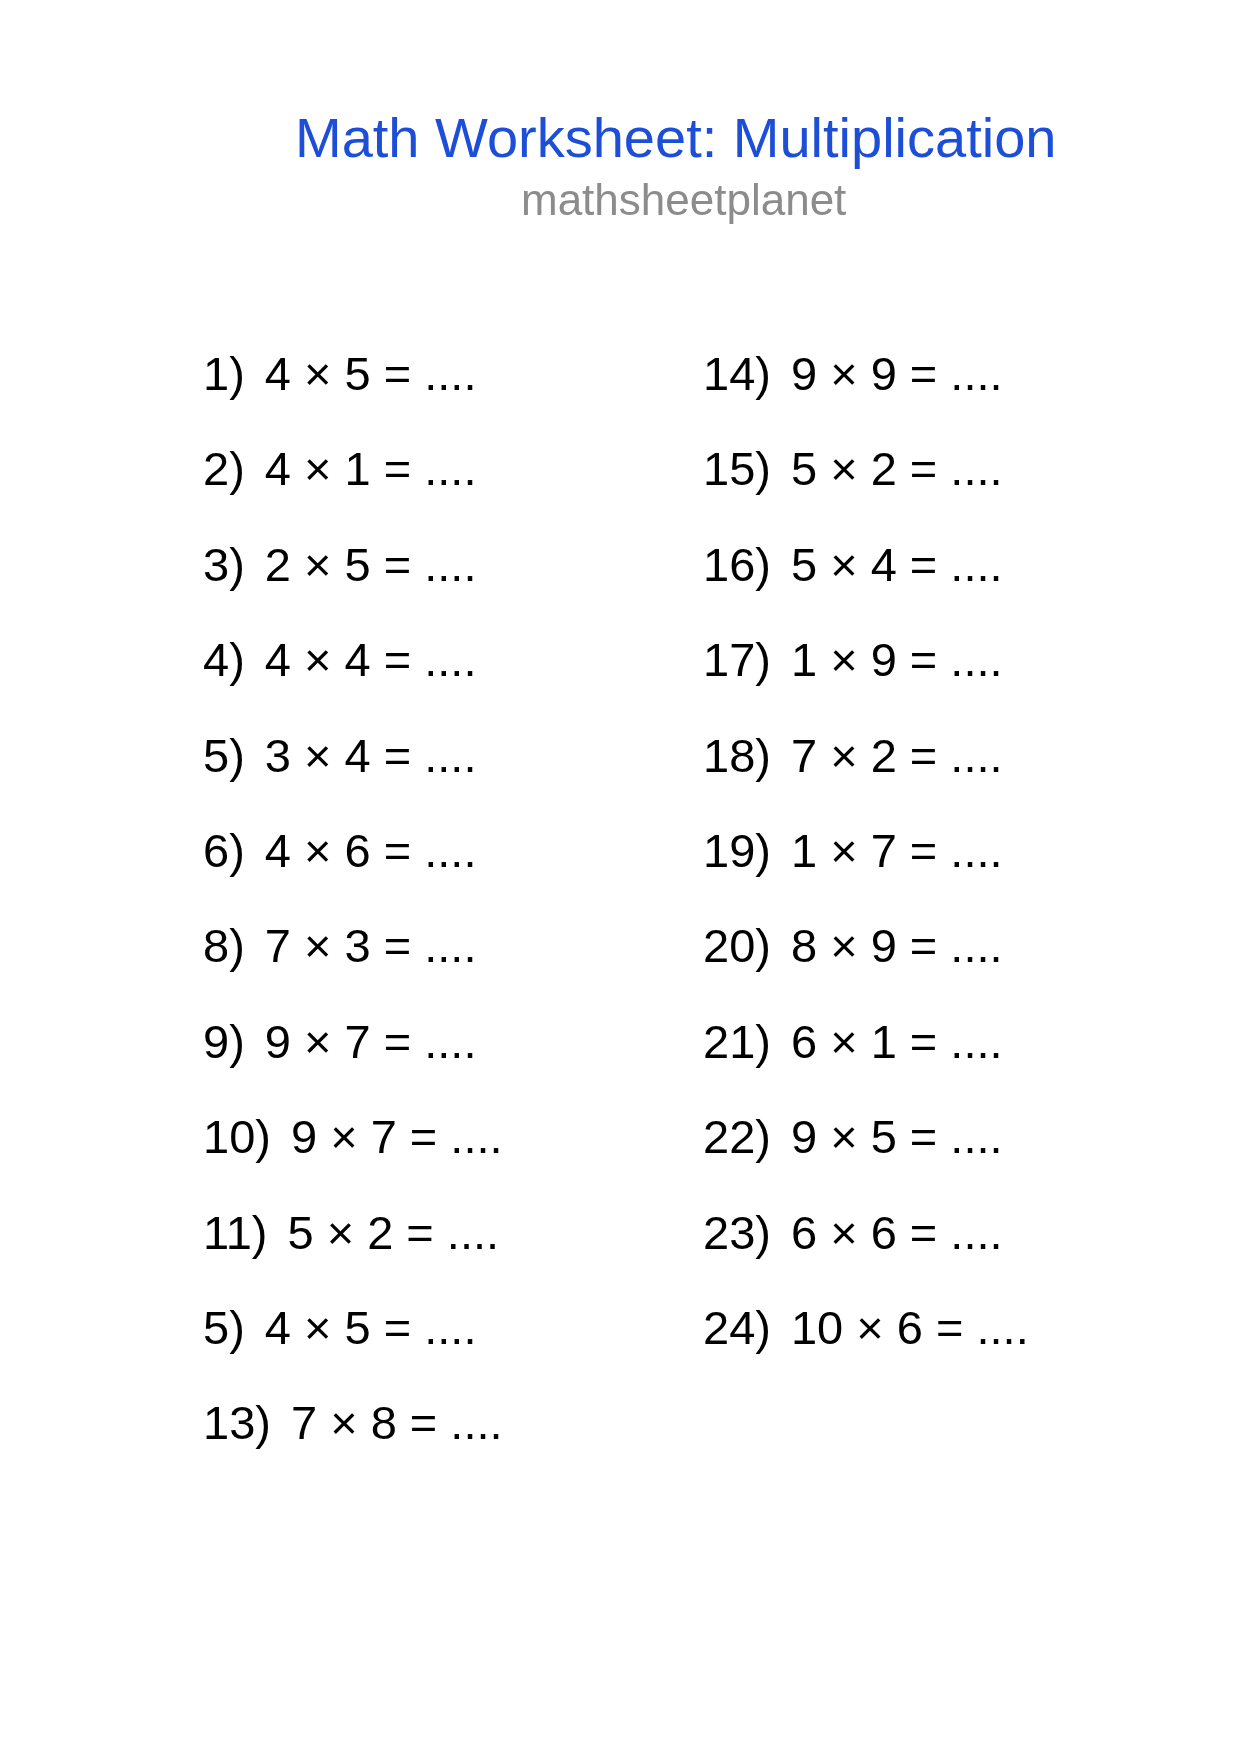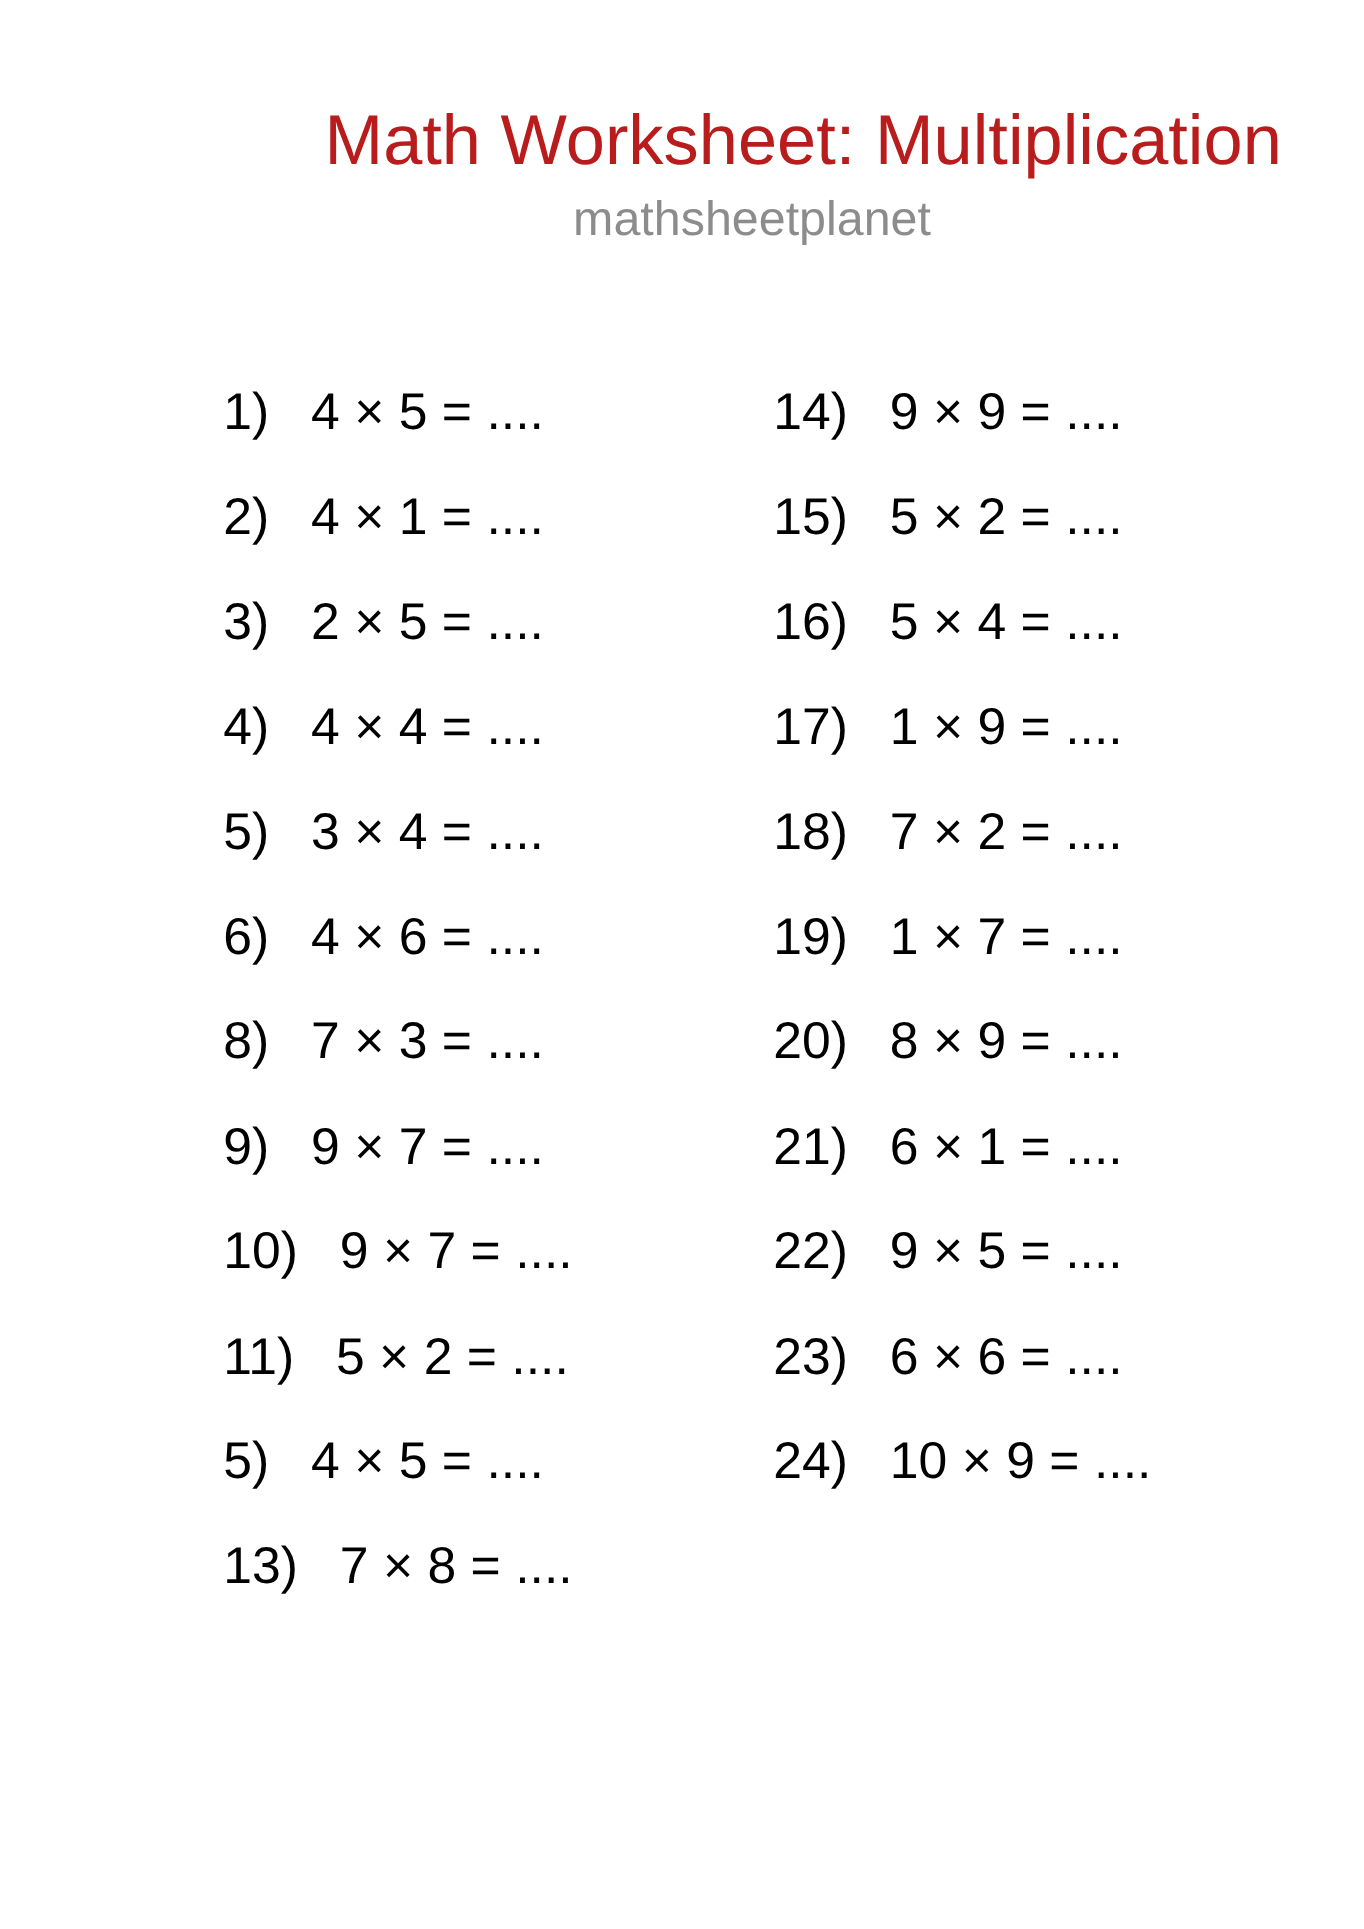--- a/index.html
+++ b/index.html
@@ -12,25 +12,25 @@
     width: 1240px;
     height: 1754px;
     background: #ffffff;
     overflow: hidden;
     font-family: "Liberation Sans", sans-serif;
     color: #000000;
   }
   .title {
     position: absolute;
     left: 295px;
-    top: 95px;
-    font-size: 64px;
+    top: 110px;
+    font-size: 56px;
     line-height: 1;
     font-weight: 400;
-    color: #b91c1c;
+    color: #1d4ed8;
     white-space: nowrap;
   }
   .subtitle {
     position: absolute;
     left: 473px;
     top: 178px;
     font-size: 44px;
     line-height: 1;
     font-weight: 400;
     color: #8c8c8c;
@@ -42,21 +42,21 @@
     top: 326px;
   }
   .col-left  { left: 203px; }
   .col-right { left: 703px; }
   .row {
     height: 95.4px;
     line-height: 95.4px;
     font-size: 47px;
     white-space: nowrap;
   }
-  .expr { margin-left: 38px; }
+  .expr { margin-left: 20px; }
 </style>
 </head>
 <body>
 
 <div class="page">
 
   <div class="title">Math Worksheet: Multiplication</div>
   <div class="subtitle">mathsheetplanet</div>
 
   <div class="col col-left">
@@ -78,16 +78,16 @@
     <div class="row"><span>14)</span><span class="expr">9 × 9 = ....</span></div>
     <div class="row"><span>15)</span><span class="expr">5 × 2 = ....</span></div>
     <div class="row"><span>16)</span><span class="expr">5 × 4 = ....</span></div>
     <div class="row"><span>17)</span><span class="expr">1 × 9 = ....</span></div>
     <div class="row"><span>18)</span><span class="expr">7 × 2 = ....</span></div>
     <div class="row"><span>19)</span><span class="expr">1 × 7 = ....</span></div>
     <div class="row"><span>20)</span><span class="expr">8 × 9 = ....</span></div>
     <div class="row"><span>21)</span><span class="expr">6 × 1 = ....</span></div>
     <div class="row"><span>22)</span><span class="expr">9 × 5 = ....</span></div>
     <div class="row"><span>23)</span><span class="expr">6 × 6 = ....</span></div>
-    <div class="row"><span>24)</span><span class="expr">10 × 9 = ....</span></div>
+    <div class="row"><span>24)</span><span class="expr">10 × 6 = ....</span></div>
   </div>
 
 </div>
 
 </body></html>

